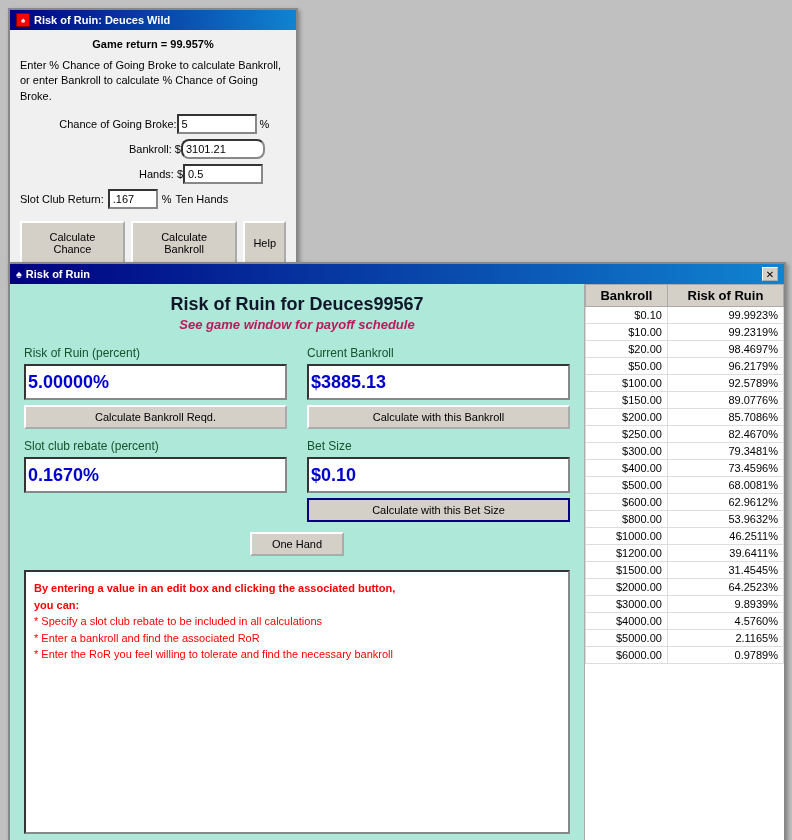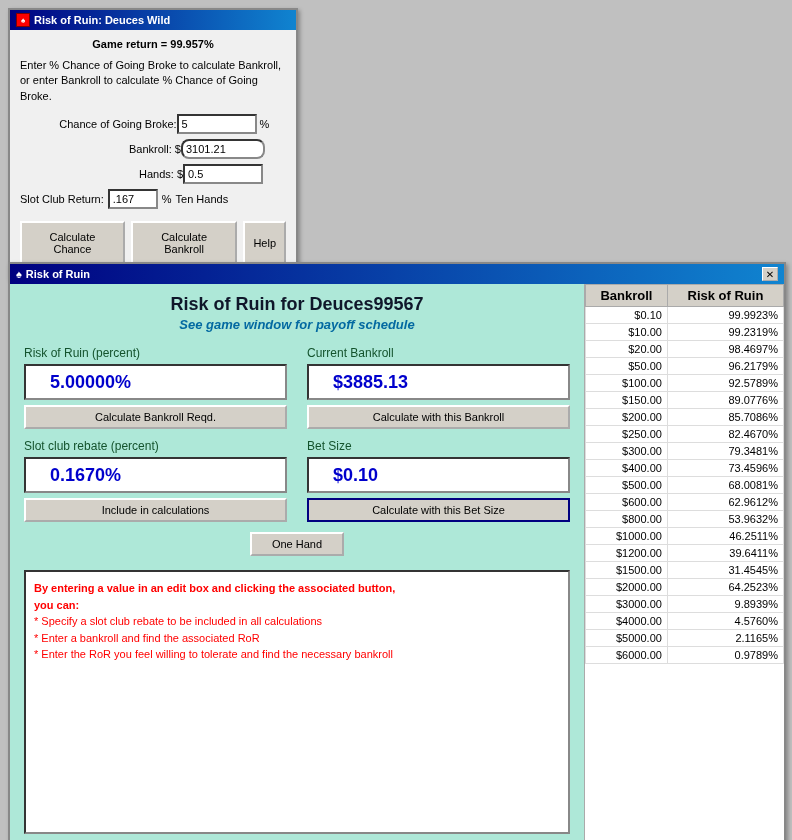--- a/index.html
+++ b/index.html
@@ -173,21 +173,21 @@
       font-weight: bold;
       color: #0f172a;
       text-align: center;
       margin-bottom: 2px;
     }
     .ror-subtitle {
       font-size: 13px;
       font-style: italic;
       font-weight: bold;
       text-align: center;
-      color: #0369a1;
+      color: #be185d;
       margin-bottom: 14px;
     }
 
     .section-row {
       display: flex;
       gap: 20px;
       margin-bottom: 10px;
     }
     .section-col {
       flex: 1;
@@ -197,21 +197,21 @@
       font-weight: normal;
       color: #14532d;
       margin-bottom: 4px;
     }
     .value-box {
       border: 2px inset #888;
       background: white;
       height: 36px;
       display: flex;
       align-items: center;
-      padding: 0 24px;
+      padding: 0 2px;
       margin-bottom: 5px;
     }
     .value-text {
       font-size: 18px;
       font-weight: bold;
       color: #0000cc;
     }
     .action-btn {
       background: #d4d0c8;
       border: 2px outset #fff;
@@ -354,21 +354,20 @@
           <button class="action-btn">Calculate with this Bankroll</button>
         </div>
       </div>
 
       <div class="slot-section-row">
         <div class="section-col">
           <div class="section-label">Slot club rebate (percent)</div>
           <div class="value-box">
             <span class="value-text">0.1670%</span>
           </div>
-          <button class="action-btn">Include in calculations</button>
         </div>
         <div class="section-col">
           <div class="section-label">Bet Size</div>
           <div class="value-box">
             <span class="value-text">$0.10</span>
           </div>
           <button class="action-btn action-btn-highlight">Calculate with this Bet Size</button>
         </div>
       </div>
 

